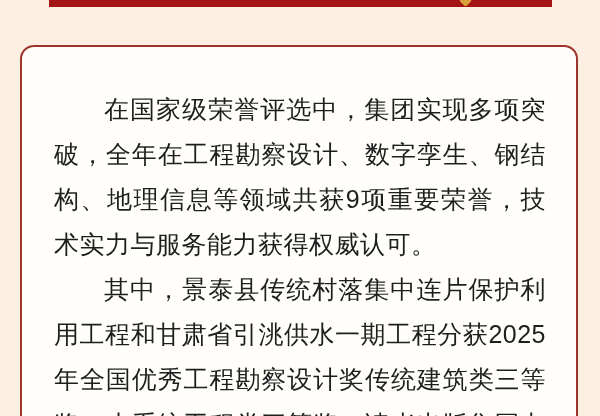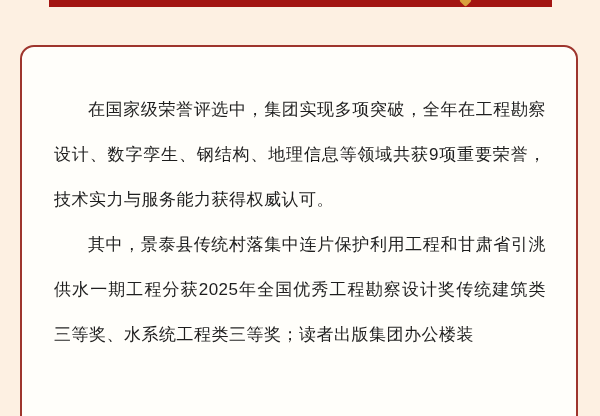--- a/index.html
+++ b/index.html
@@ -43,21 +43,21 @@
     left: 20px;
     top: 45px;
     width: 558px;
     height: 420px; 
     background: var(--card-bg);
     border: 2px solid var(--card-border);
     border-radius: 14px 14px 0 0;
     padding: 40px 30px 0 32px;
   }
   .card p {
-    font-size: 17px;
+    font-size: 25px;
     line-height: 45px;
     color: var(--text-color);
     text-align: justify;
     text-indent: 2em;
     letter-spacing: 0.5px;
     font-weight: 500;
   }
 </style>
 </head>
 <body>

